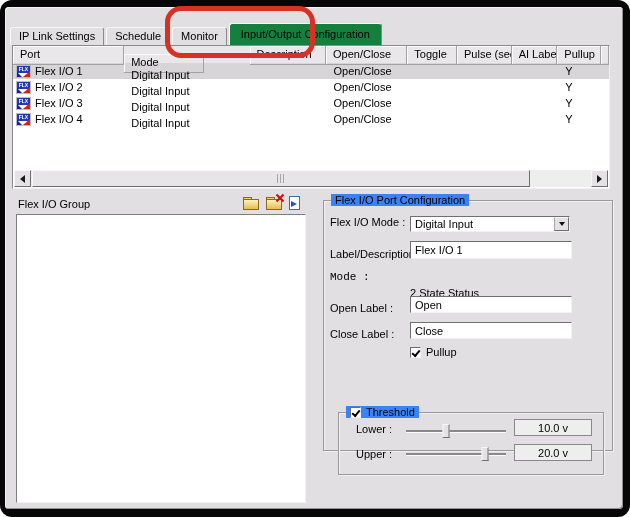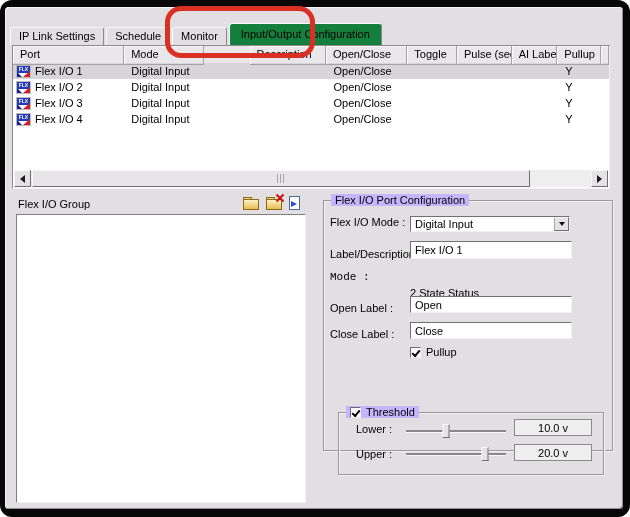--- a/index.html
+++ b/index.html
@@ -17,21 +17,21 @@
 
   .annotation{position:absolute;left:165px;top:6px;width:140px;height:42px;border:5px solid #d83024;
               border-radius:16px;z-index:9;pointer-events:none;}
 
   
   .tablebox{position:absolute;left:12px;top:45px;width:598px;height:144px;box-sizing:border-box;background:#fff;
             border:1px solid #8b8a8b;border-bottom-color:#f2f0f2;border-right-color:#f2f0f2;}
   .thead{display:flex;height:17px;background:#e9e7e9;}
   .th{box-sizing:border-box;padding:2px 0 16px 7px;border-right:1px solid #a3a2a3;border-bottom:1px solid #a3a2a3;
       box-shadow:inset 1px 1px 0 #fbfbfb;white-space:nowrap;overflow:hidden;}
-  .c0{width:112px;} .c1{width:80px;} .c2{width:77px;margin-left:46px;} .c3{width:82px;} .c4{width:50px;}
+  .c0{width:112px;} .c1{width:80px;margin-top:8px;} .c2{width:77px;margin-left:46px;} .c3{width:82px;} .c4{width:50px;}
   .c5{width:55px;} .c6{width:46px;} .c7{width:44px;} .c8{flex:1;min-width:0;}
   .trow{display:flex;height:16px;align-items:center;}
   .trow.selected{background:#d7d5d7;}
   .td{box-sizing:border-box;padding-left:7px;white-space:nowrap;overflow:hidden;}
   .td.portcell{display:flex;align-items:center;gap:4px;padding-left:3px;}
 
   .flxicon{position:relative;width:15px;height:13px;flex:0 0 15px;background:#fff;border:1px solid #bbb;box-sizing:border-box;}
   .flxicon .blue{position:absolute;left:0;top:0;width:13px;height:7px;background:#2438b8;color:#fff;
                  font-size:5px;font-weight:bold;line-height:7px;text-align:center;overflow:hidden;}
   .flxicon .dkblue{position:absolute;left:0;bottom:0;width:0;height:0;border-right:5px solid transparent;border-bottom:5px solid #15209a;}
@@ -57,21 +57,21 @@
   .xmark{position:absolute;top:-3px;right:-3px;width:10px;height:10px;}
   .xmark::before,.xmark::after{content:"";position:absolute;left:0;top:4px;width:10px;height:2px;background:#d01010;}
   .xmark::before{transform:rotate(45deg);} .xmark::after{transform:rotate(-45deg);}
   .page{position:relative;width:11px;height:14px;background:#fff;border:1px solid #4a6a9a;box-sizing:border-box;}
   .page .parrow{position:absolute;left:1px;top:4px;width:0;height:0;border:3px solid transparent;border-left:6px solid #2255cc;}
   .listbox{position:absolute;left:16px;top:214px;width:290px;height:289px;background:#fff;box-sizing:border-box;
            border:1px solid;border-color:#7f7e7f #f2f0f2 #f2f0f2 #7f7e7f;}
 
   
   .gbox{position:absolute;border:1px solid #9a999a;box-shadow:inset 1px 1px 0 #f2f0f2, 1px 1px 0 #f2f0f2;}
-  .gbox .legend{position:absolute;top:-7px;left:7px;background:#c4b5fd;padding:0 4px;display:flex;align-items:center;gap:5px;white-space:nowrap;}
+  .gbox .legend{position:absolute;top:-7px;left:7px;background:#3b82f6;padding:0 4px;display:flex;align-items:center;gap:5px;white-space:nowrap;}
   .configbox{left:323px;top:200px;width:288px;height:249px;}
   .tgroup{left:338px;top:376px;width:264px;height:61px;margin-top:36px;}
 
   .flabel{position:absolute;white-space:nowrap;}
   .tinput{position:absolute;background:#fff;box-sizing:border-box;border:1px solid;border-color:#707070 #f2f0f2 #f2f0f2 #707070;
           padding:2px 0 0 4px;overflow:hidden;white-space:nowrap;}
   .combo{position:absolute;left:410px;top:216px;width:160px;height:16px;background:#fff;box-sizing:border-box;
          border:1px solid;border-color:#707070 #f2f0f2 #f2f0f2 #707070;display:flex;align-items:center;}
   .combo .val{flex:1;padding-left:4px;overflow:hidden;white-space:nowrap;}
   .combo .dbtn{width:15px;height:100%;background:#e4e2e4;box-sizing:border-box;

